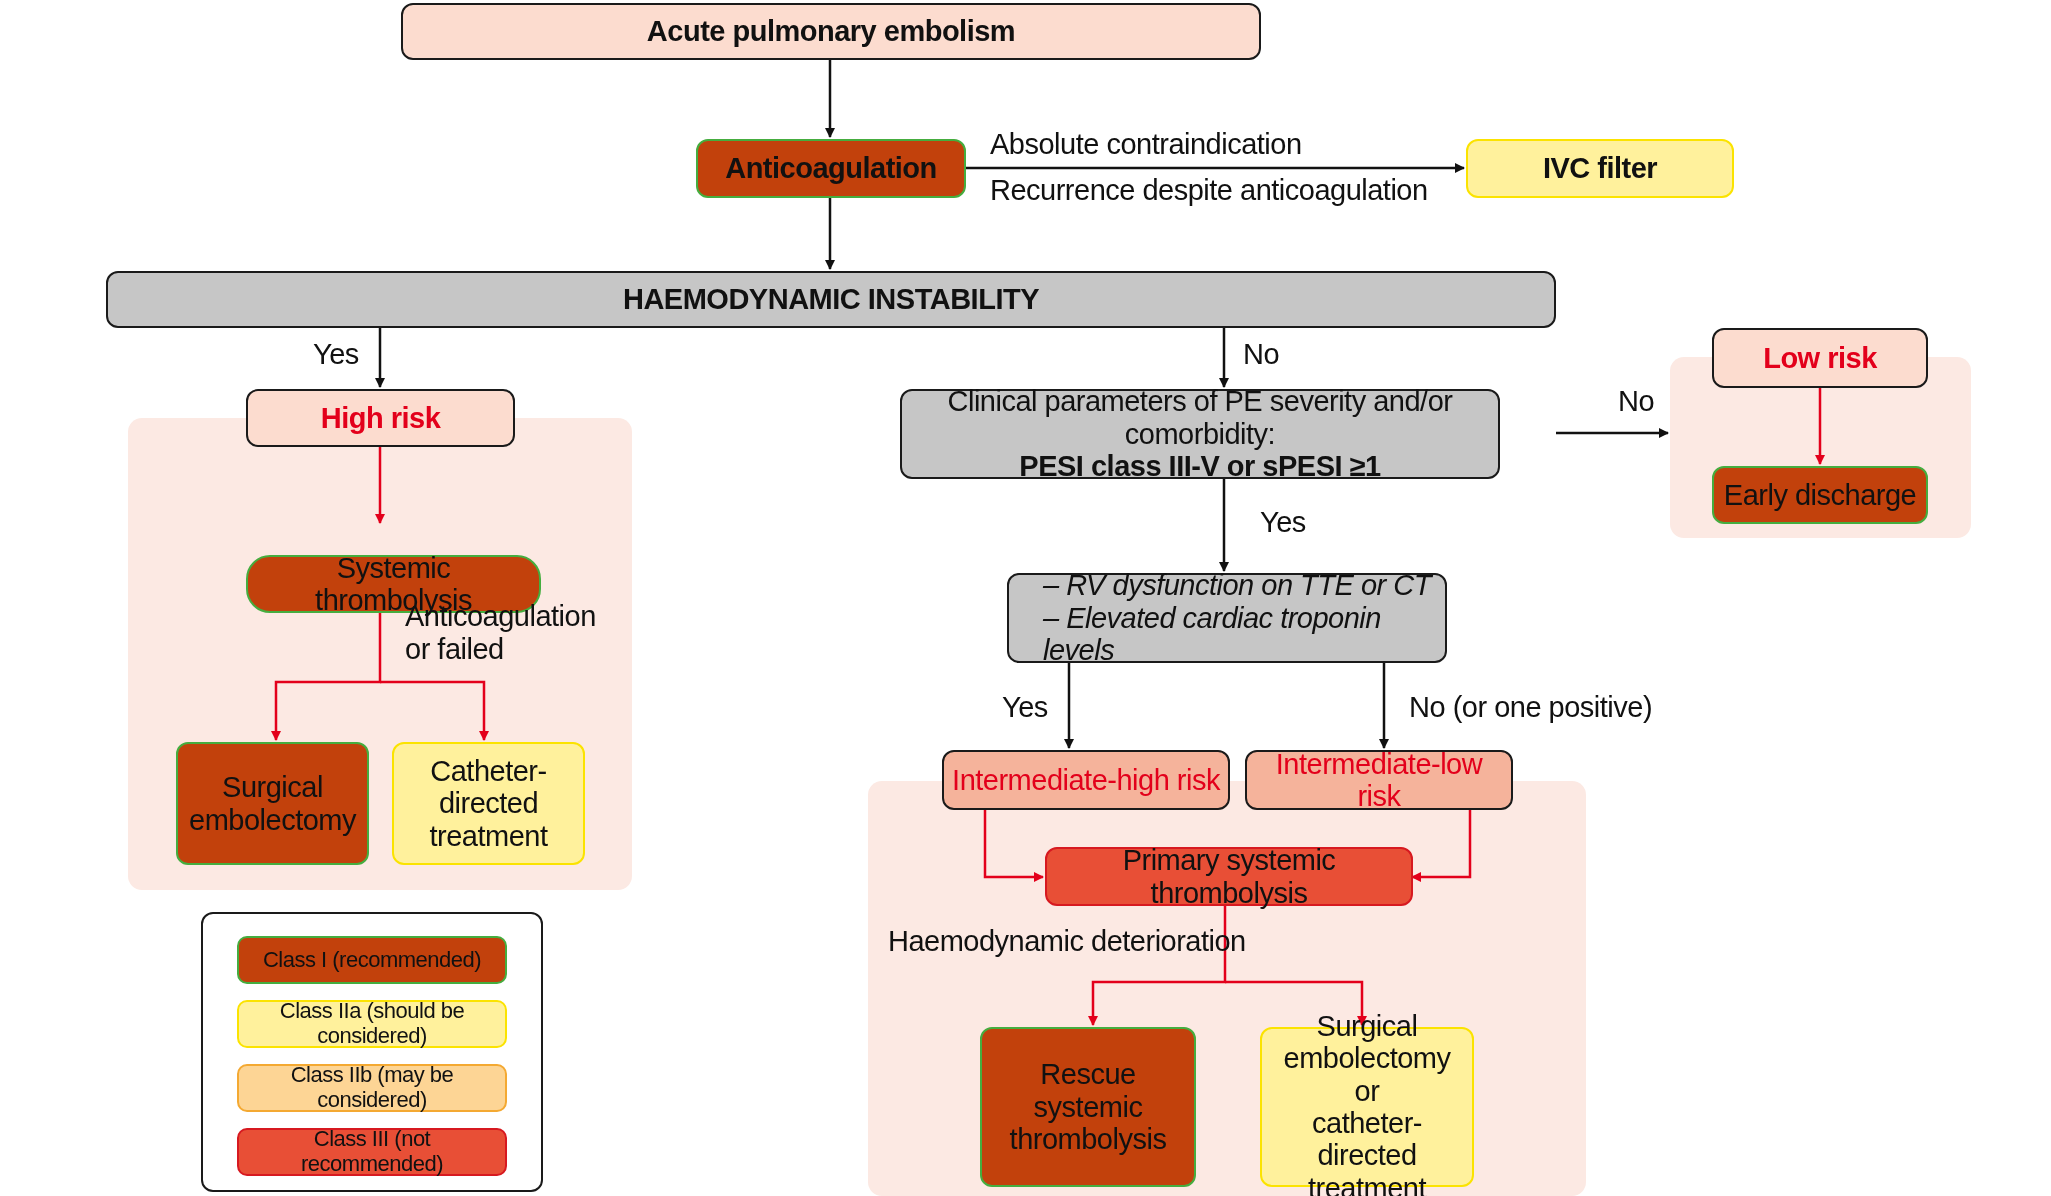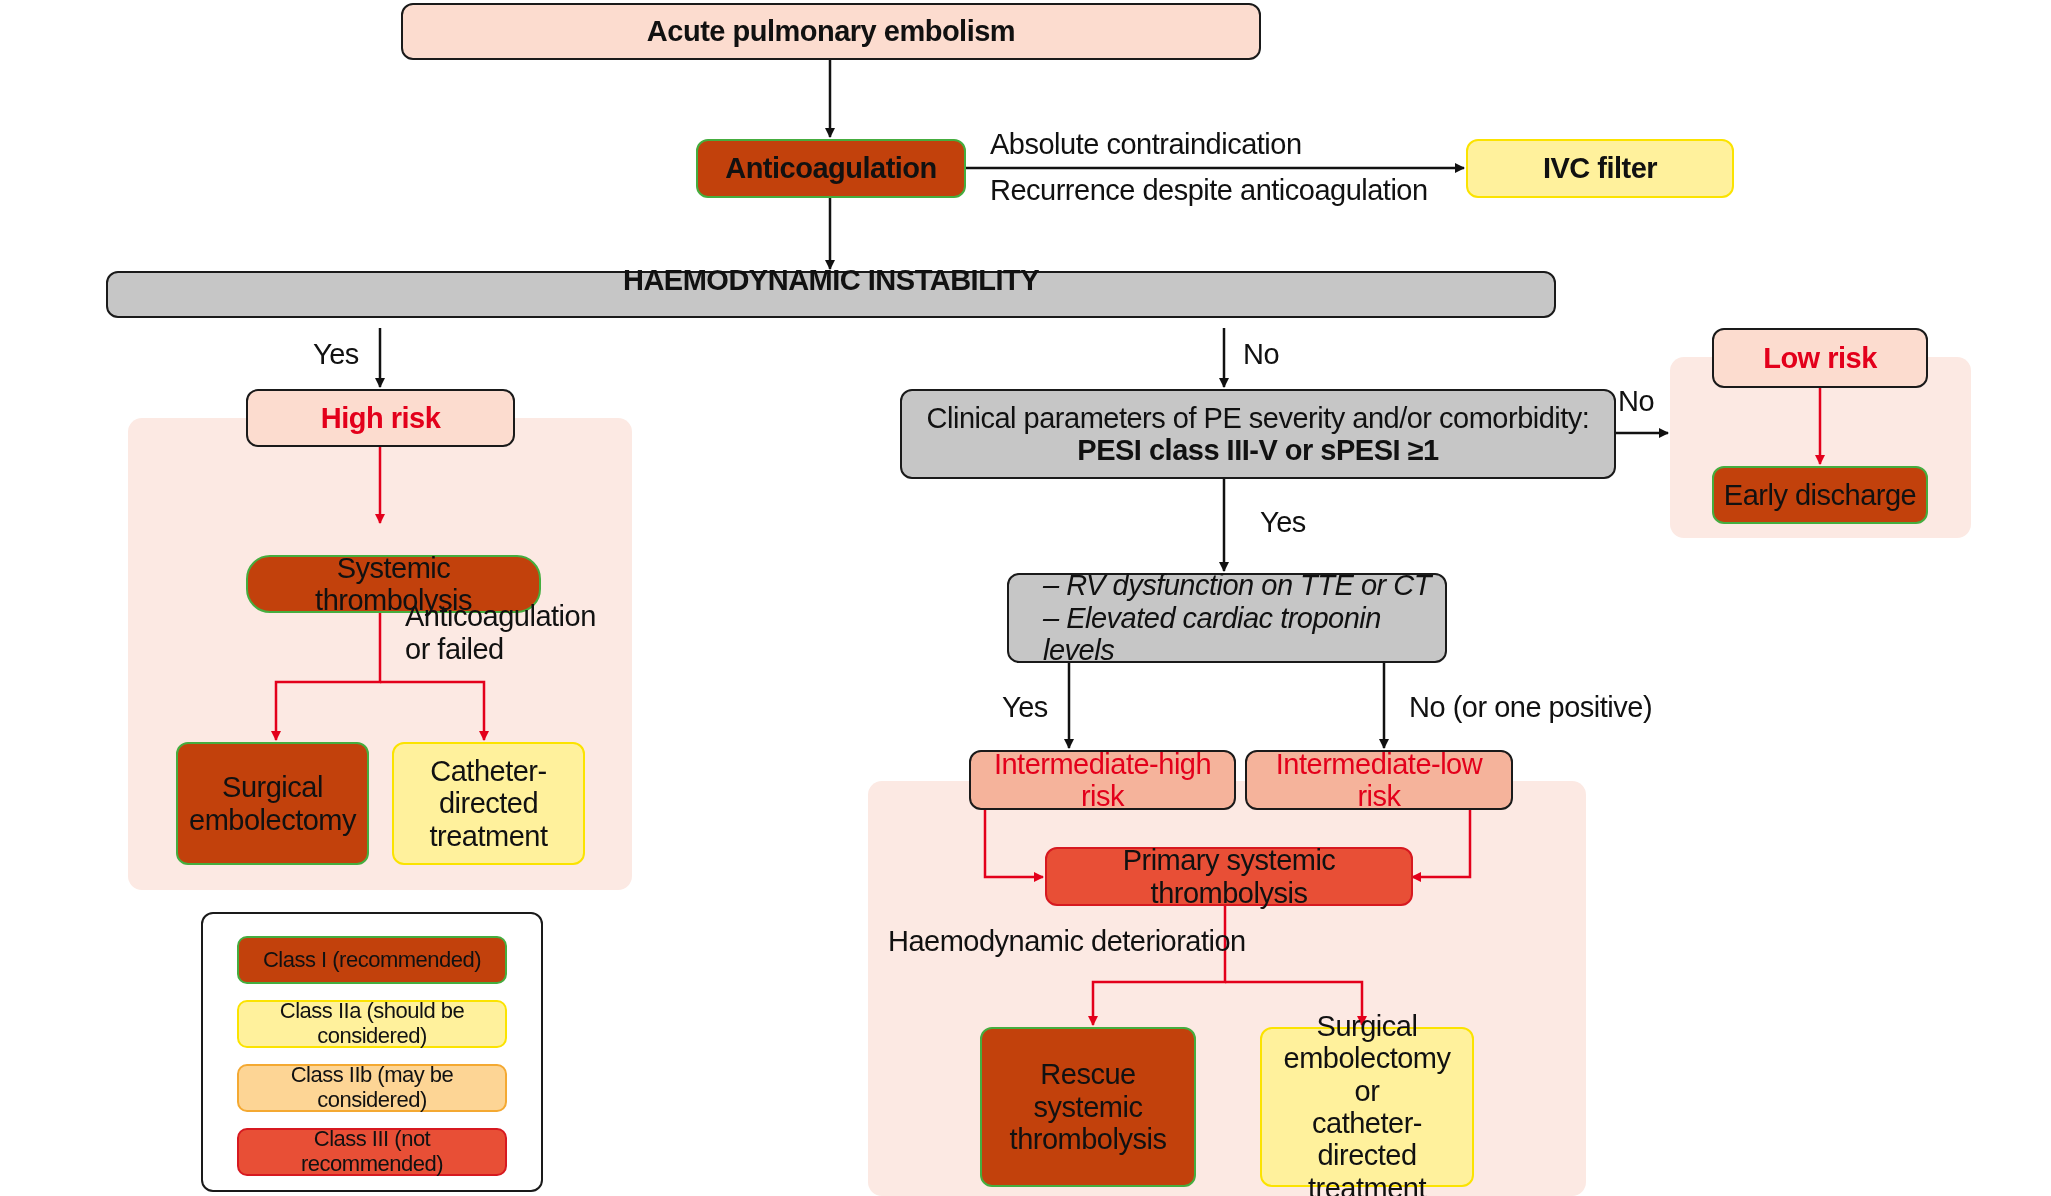--- a/index.html
+++ b/index.html
@@ -69,21 +69,21 @@
   </div>
 
 <div class="box green bold" style="left:696px;top:139px;width:270px;height:59px;">
     <span>Anticoagulation</span>
   </div>
 
 <div class="box yellow bold" style="left:1466px;top:139px;width:268px;height:59px;text-align:center;">
     <span>IVC filter</span>
   </div>
 
-<div class="box grey bold" style="left:106px;top:271px;width:1450px;height:47px;align-items:flex-end;">
+<div class="box grey bold" style="left:106px;top:271px;width:1450px;height:57px;">
     <span>HAEMODYNAMIC INSTABILITY</span>
   </div>
 
 <div class="box peach bold redtext" style="left:246px;top:389px;width:269px;height:58px;">
     <span>High risk</span>
   </div>
 
 <div class="box green" style="left:246px;top:555px;width:295px;height:58px;border-radius:24px;">
     <span>Systemic thrombolysis</span>
   </div>
@@ -92,39 +92,39 @@
   <span>Surgical</span>
   <span>embolectomy</span>
 </div>
 
 <div class="box yellow" style="left:392px;top:742px;width:193px;height:123px;flex-direction:column;">
   <span>Catheter-</span>
   <span>directed</span>
   <span>treatment</span>
 </div>
 
-<div class="box grey" style="left:900px;top:389px;width:716px;height:90px;flex-direction:column;">
+<div class="box grey" style="left:900px;top:389px;width:600px;height:90px;flex-direction:column;">
   <span>Clinical parameters of PE severity and/or comorbidity:</span>
   <span class="bold">PESI class III-V or sPESI ≥1</span>
 </div>
 
 <div class="box peach bold redtext" style="left:1712px;top:328px;width:216px;height:60px;">
     <span>Low risk</span>
   </div>
 
 <div class="box green" style="left:1712px;top:466px;width:216px;height:58px;">
     <span>Early discharge</span>
   </div>
 
 <div class="box grey" style="left:1007px;top:573px;width:440px;height:90px;flex-direction:column;align-items:flex-start;padding-left:34px;text-align:left;font-style:italic;">
   <span>– RV dysfunction on TTE or CT</span>
   <span>– Elevated cardiac troponin levels</span>
 </div>
 
-<div class="box salmon redtext" style="left:942px;top:750px;width:267px;height:60px;margin-left:27px;">
+<div class="box salmon redtext" style="left:942px;top:750px;width:288px;height:60px;">
     <span>Intermediate-high risk</span>
   </div>
 
 <div class="box salmon redtext" style="left:1245px;top:750px;width:268px;height:60px;">
     <span>Intermediate-low risk</span>
   </div>
 
 <div class="box red" style="left:1045px;top:847px;width:368px;height:59px;">
     <span>Primary systemic thrombolysis</span>
   </div>

